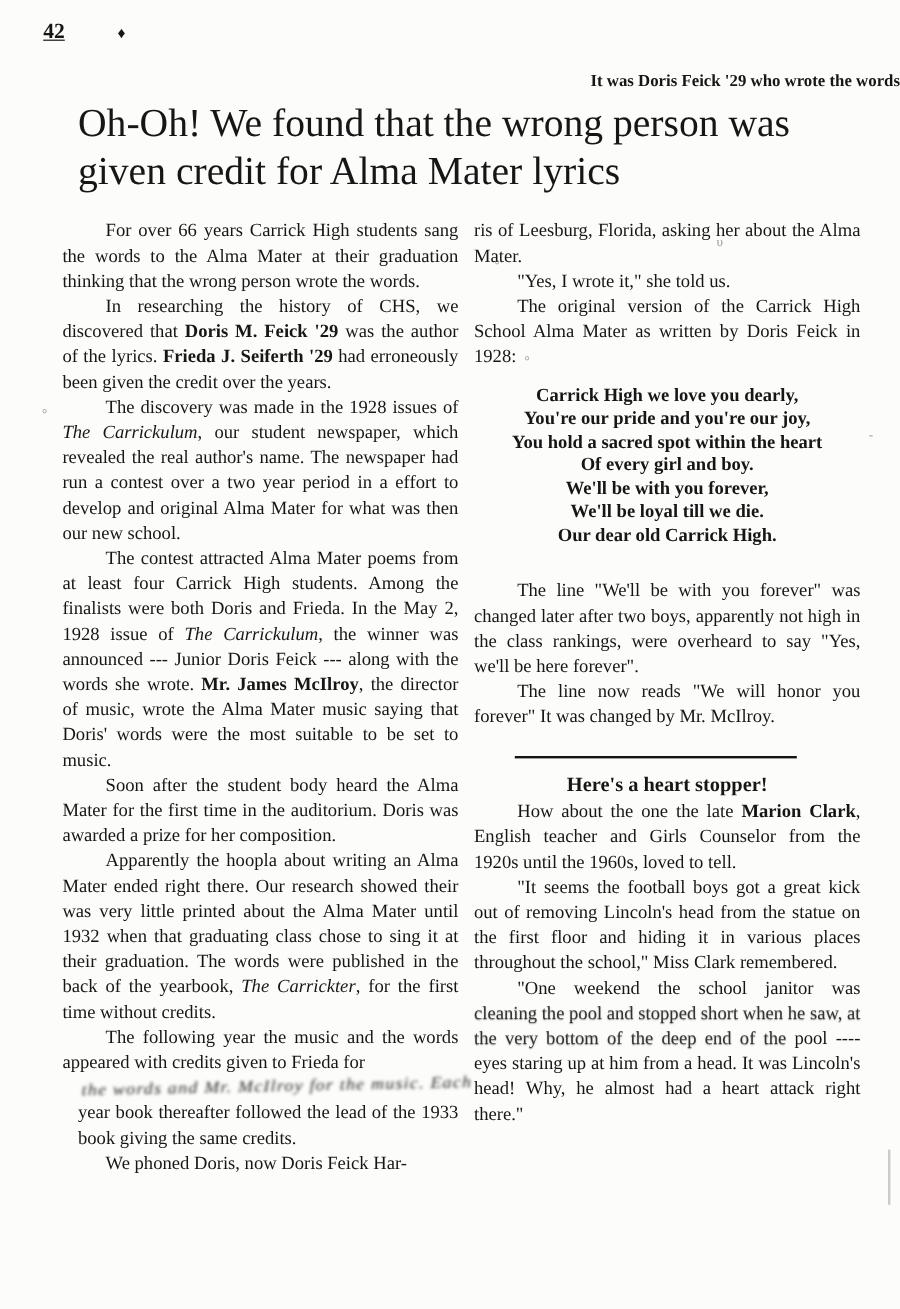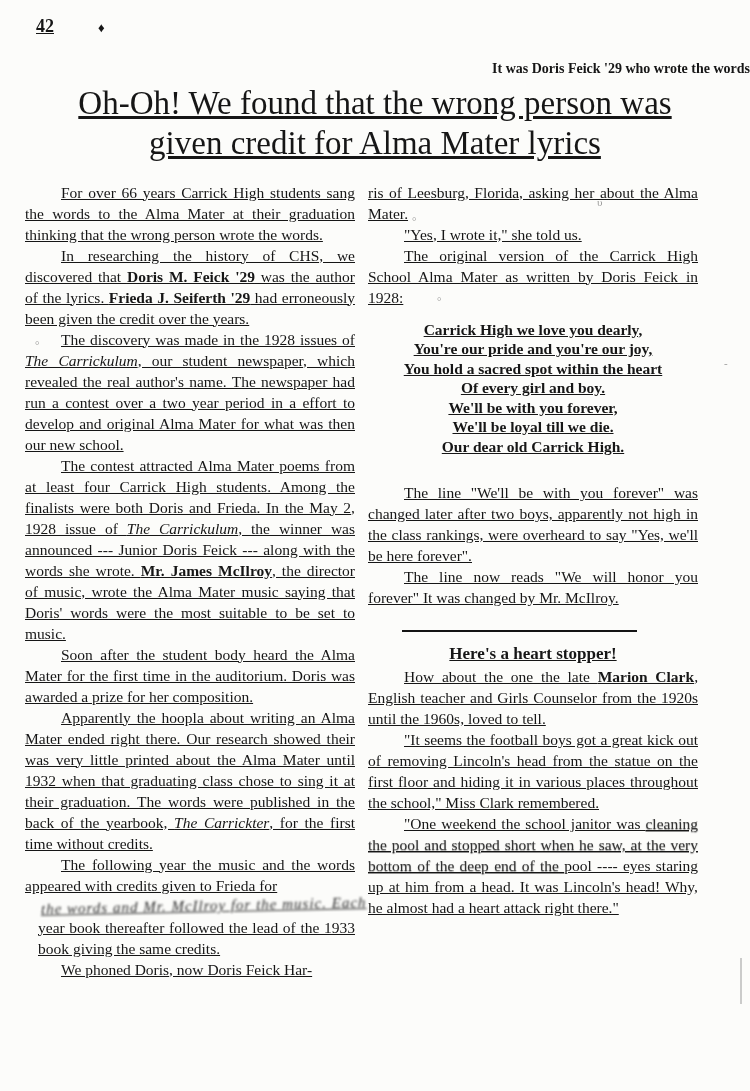--- a/index.html
+++ b/index.html
@@ -11,25 +11,25 @@
     font-family:"Liberation Serif","DejaVu Serif",serif;
     overflow:hidden;
   }
   .page-header { display:flex; align-items:baseline; padding:16px 58px 0 36px; }
   .page-num { font-weight:bold; font-size:18px;text-decoration:underline; }
   .diamond { margin-left:44px; font-size:13px; }
   .running-title { margin-left:auto; font-weight:bold; font-size:12px; letter-spacing:.2px; }
 
   .kicker { text-align:right; font-weight:bold; font-size:14px; margin-top:24px; }
   .headline {
-    text-align:center; font-weight:normal; font-size:33px; line-height:1.22;
-    max-width:620px; margin:6px auto 0;text-decoration:underline;
+    font-weight:normal; font-size:33px; line-height:1.22;
+    max-width:620px; margin:6px auto 0;
   }
 
-  .columns { display:flex; gap:13px; padding:18px 33px 0 25px;text-decoration:underline; }
+  .columns { display:flex; gap:13px; padding:18px 33px 0 52px; }
   .col { width:330px; }
 
   .body-p { font-size:15.5px; line-height:21px; text-align:justify; margin:0; }
   .indent { text-indent:36px; }
   .tail { margin-left:13px; }
 
   .blur-line {
     font-size:15px; font-style:italic; color:#2a2a2a;
     filter:blur(1.3px);
     transform:skewY(-1.2deg) scaleY(.92);

